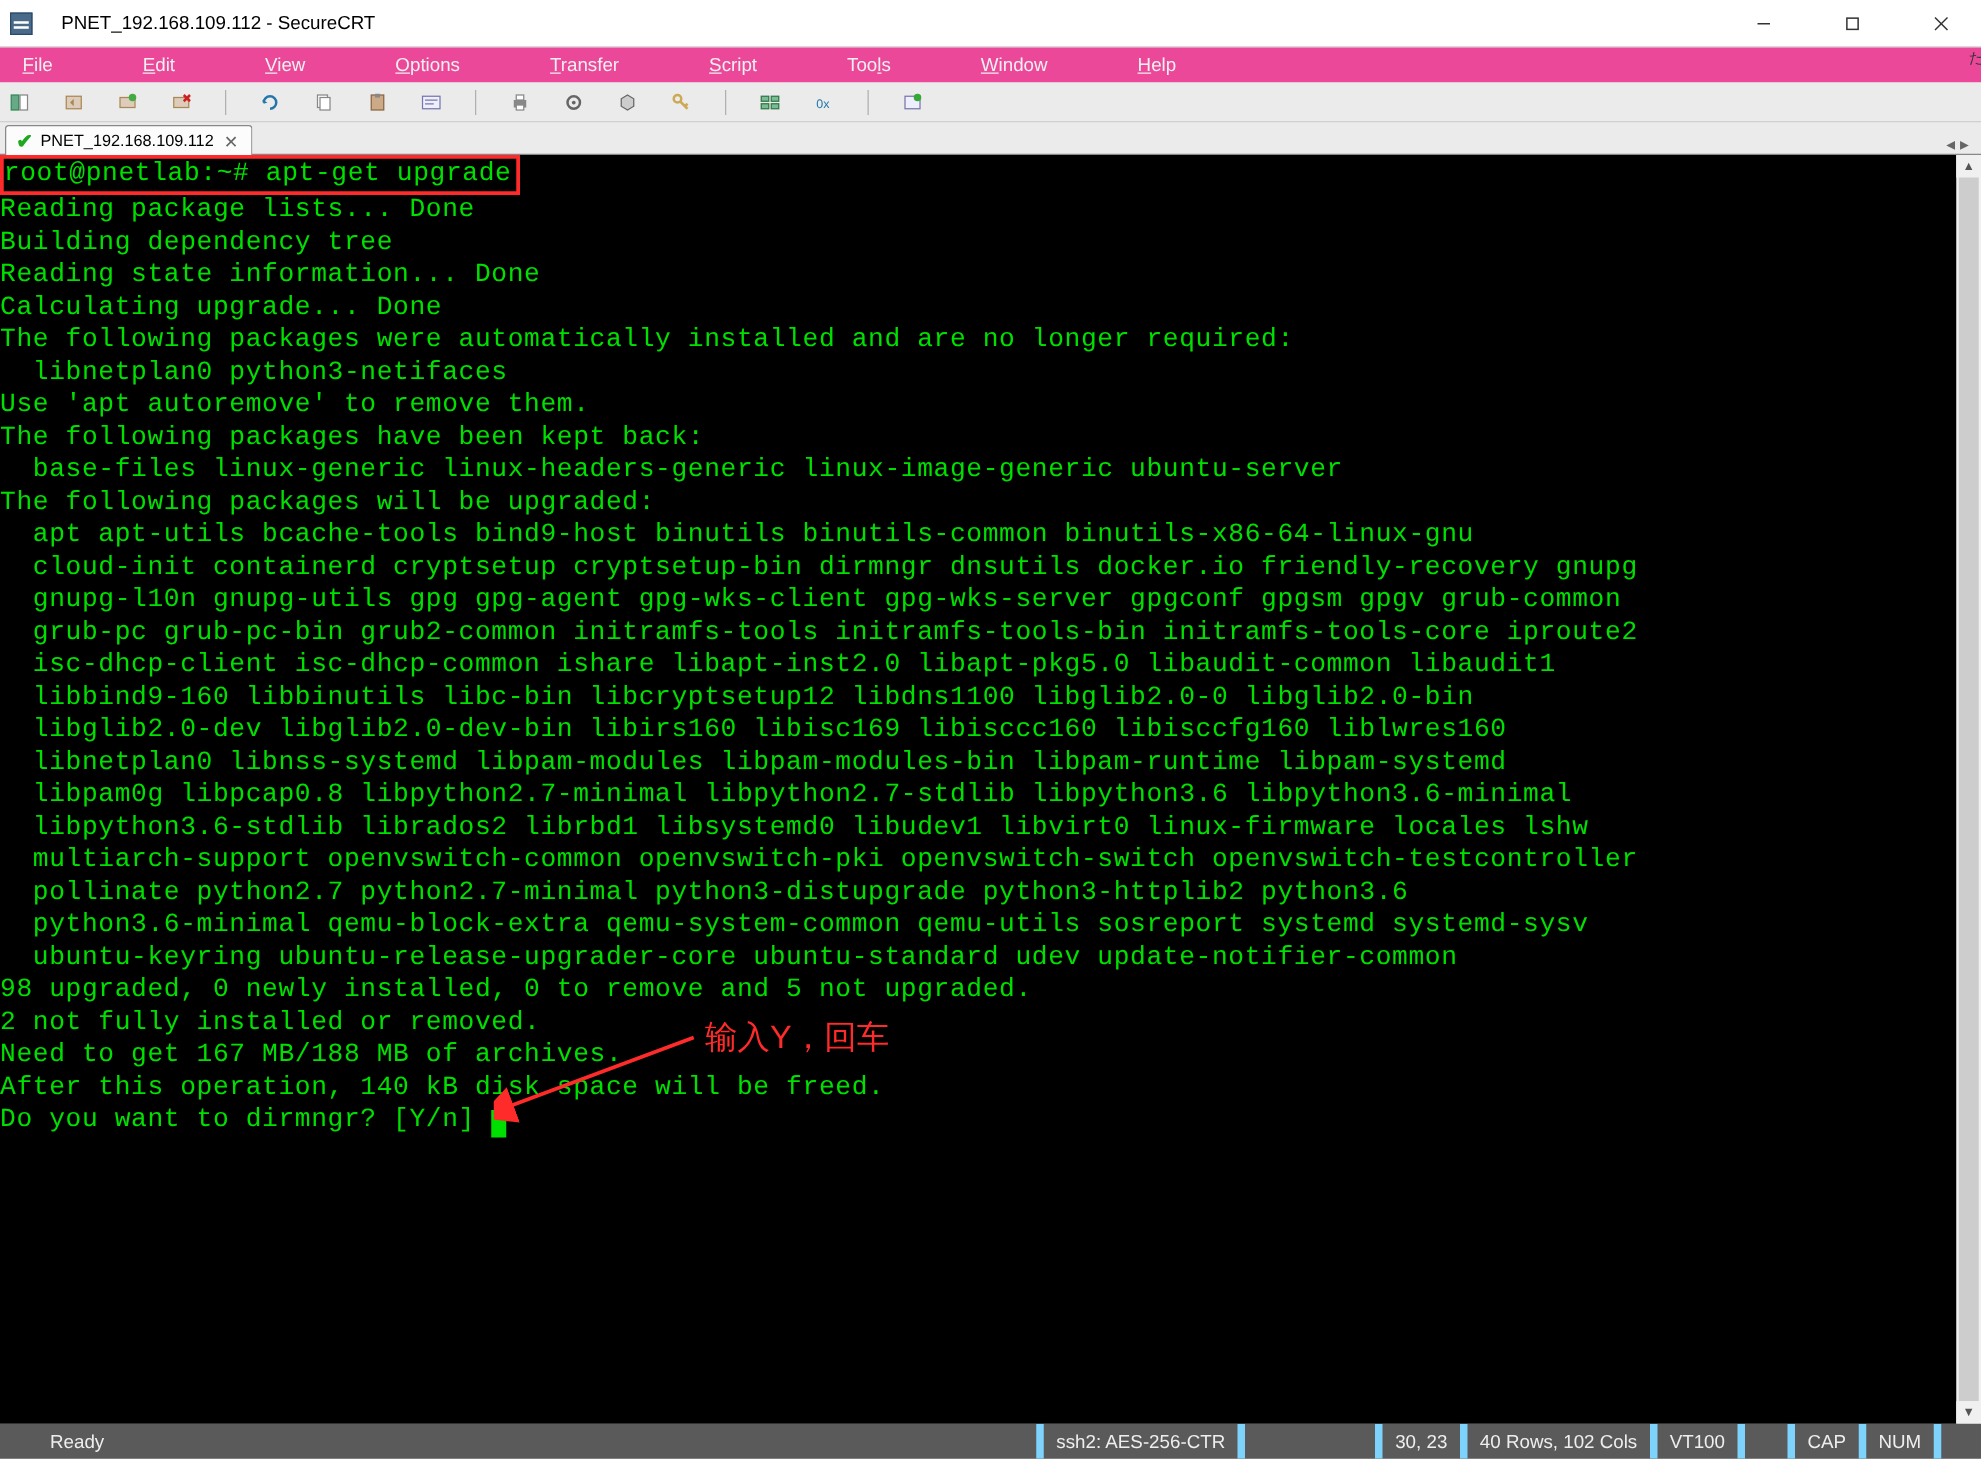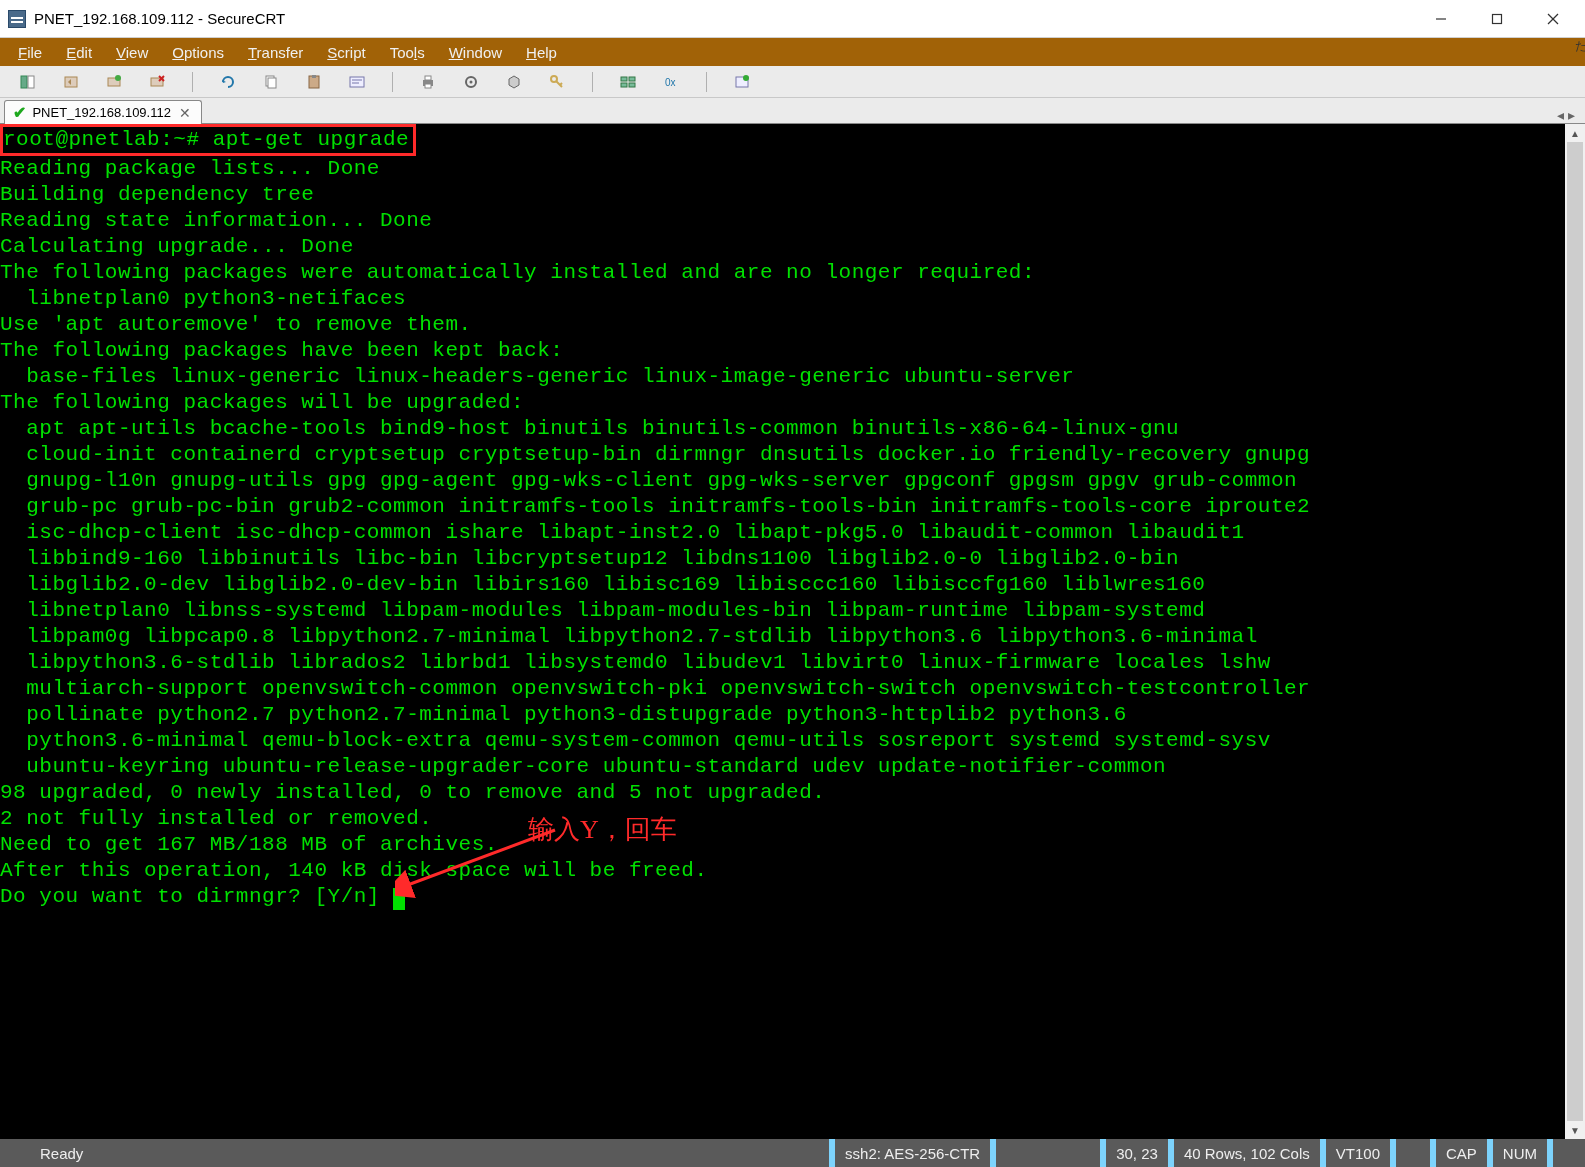--- a/index.html
+++ b/index.html
@@ -14,20 +14,21 @@
     flex-direction: column;
   }
   
   .titlebar {
     height: 38px;
     background: #ffffff;
     border-bottom: 1px solid #d0d0d0;
     display: flex;
     align-items: center;
     padding: 0 4px 0 8px;
+    gap: 15px;
   }
   .titlebar .app-icon {
     width: 18px; height: 18px;
     background: #4a6a8a;
     border: 1px solid #2a4a6a;
     margin-right: 8px;
     position: relative;
   }
   .titlebar .app-icon::after {
     content: "";
@@ -45,41 +46,42 @@
   .winbtn {
     width: 56px; height: 38px;
     display: flex; align-items: center; justify-content: center;
     font-size: 14px;
     color: #333;
   }
   .winbtn svg { width: 12px; height: 12px; stroke: currentColor; stroke-width: 1.2; fill: none; }
   
   .menubar {
     height: 28px;
-    background: #a16207;
+    background: #ec4899;
     display: flex;
     align-items: stretch;
     padding: 0 6px;
+    gap: 48px;
   }
   .menuitem {
     color: #f0f0f0;
     padding: 0 12px;
     display: flex;
     align-items: center;
     font-size: 15px;
   }
   .menuitem .ul { text-decoration: underline; }
   
   .toolbar {
     height: 32px;
     background: #ebebeb;
     border-bottom: 1px solid #c8c8c8;
     display: flex;
     align-items: center;
-    padding: 0 16px;
+    padding: 0 4px;
     gap: 19px;
   }
   .tb-btn {
     width: 24px; height: 24px;
     display: flex; align-items: center; justify-content: center;
     border: 1px solid transparent;
     border-radius: 2px;
   }
   .tb-sep {
     width: 1px; height: 20px;
@@ -418,21 +420,21 @@
 <span>Do you want to dirmngr? [Y/n] </span><span class="cursor"></span></div>
 
   <svg class="arrow-svg" style="left:395px; top:698px;" width="170" height="80">
     <defs>
       <marker id="ah" markerWidth="12" markerHeight="12" refX="2" refY="5" orient="auto">
         <path d="M0 0 L10 5 L0 10 Z" fill="#ff2a2a"></path>
       </marker>
     </defs>
     <line x1="160" y1="8" x2="10" y2="64" stroke="#ff2a2a" stroke-width="3" marker-end="url(#ah)"></line>
   </svg>
-  <div class="annot" style="left:528px; top:688px;font-family:Liberation Serif, serif;">输入Y，回车</div>
+  <div class="annot" style="left:564px; top:688px;">输入Y，回车</div>
 
   <div class="scrollbar">
     <div class="up">▲</div>
     <div class="thumb" style="top:18px; height:calc(100% - 36px);"></div>
     <div class="down">▼</div>
   </div>
 </div>
 
 <div class="statusbar">
   <div class="cell">Ready</div>

